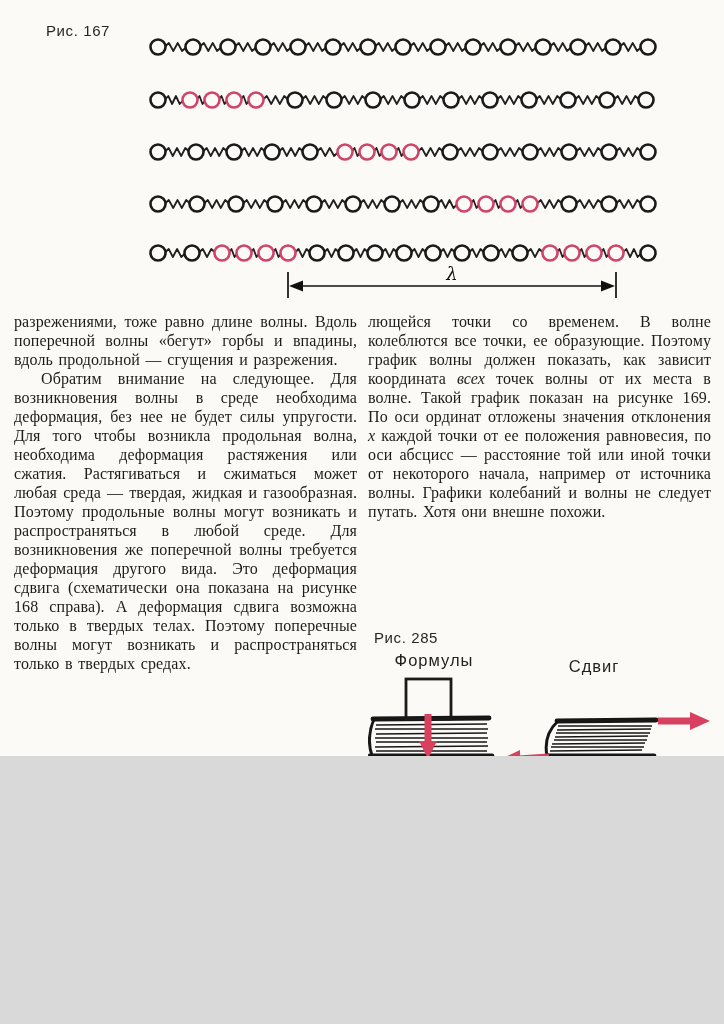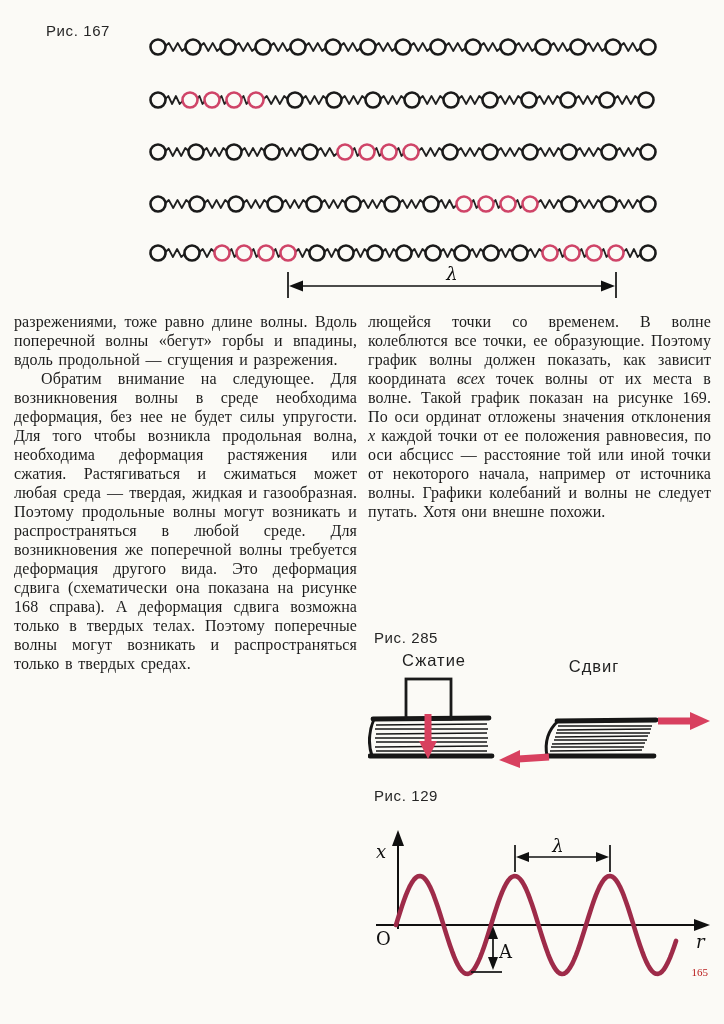--- a/index.html
+++ b/index.html
@@ -1,17 +1,17 @@
 <!DOCTYPE html>
 <html style="--paper: #fbfaf6; --ink: #1c1c1c; --red: #cf4468; --red2: #d8405f; --wave: #9e2b49;"><head>
 <meta charset="utf-8">
 <style>
   html,body{margin:0;padding:0;}
   body{background:#d9d9d9;font-family:"Liberation Serif",serif;}
-  .page{position:relative;width:724px;height:1024px;background:var(--paper,#fbfaf6);
+  .page{position:relative;width:724px;height:756px;background:var(--paper,#fbfaf6);
         color:var(--ink,#1c1c1c);overflow:hidden;}
   .figlabel{position:absolute;font-family:"Liberation Sans",sans-serif;font-size:15px;
             color:#262626;letter-spacing:.6px;}
   .caption{position:absolute;width:96px;text-align:center;
            font-family:"Liberation Sans",sans-serif;font-size:16.5px;color:#1f1f1f;letter-spacing:1px;}
   .col{position:absolute;width:343px;text-align:justify;font-size:16px;line-height:19px;
        letter-spacing:.1px;word-spacing:1.5px;color:var(--ink,#1c1c1c);}
   .col p{margin:0;text-indent:27px;}
   .col p.noindent{text-indent:0;}
   .page-num{position:absolute;top:966px;right:16px;font-size:11px;color:#b91c1c;}
@@ -203,21 +203,21 @@
   <div class="col" style="left:14px;top:312px;">
     <p class="noindent"><span>разрежениями, тоже равно длине волны. Вдоль поперечной волны «бегут» горбы и впадины, вдоль продольной — сгущения и разрежения.</span></p>
     <p><span>Обратим внимание на следующее. Для возникновения волны в среде необходима деформация, без нее не будет силы упругости. Для того чтобы возникла продольная волна, необходима деформация растяжения или сжатия. Растягиваться и сжиматься может любая среда — твердая, жидкая и газообразная. Поэтому продольные волны могут возникать и распространяться в любой среде. Для возникновения же поперечной волны требуется деформация другого вида. Это деформация сдвига (схематически она показана на рисунке 168 справа). А деформация сдвига возможна только в твердых телах. Поэтому поперечные волны могут возникать и распространяться только в твердых средах.</span></p>
   </div>
 
   <div class="col" style="left:368px;top:312px;">
     <p class="noindent"><span>лющейся точки со временем. В волне колеблются все точки, ее образующие. Поэтому график волны должен показать, как зависит координата </span><span style="font-style: italic;">всех</span><span> точек волны от их места в волне. Такой график показан на рисунке 169. По оси ординат отложены значения отклонения </span><span style="font-style: italic;">x</span><span> каждой точки от ее положения равновесия, по оси абсцисс — расстояние той или иной точки от некоторого начала, например от источника волны. Графики колебаний и волны не следует путать. Хотя они внешне похожи.</span></p>
   </div>
 
   <div class="figlabel" style="left:374px;top:629px;">Рис. 285</div>
-  <div class="caption" style="left:386px;top:651px;">Сжатие</div>
+  <div class="caption" style="left:386px;top:651px;">Формулы</div>
   <div class="caption" style="left:546px;top:651px;margin-top:6px;">Сдвиг</div>
 
   <svg width="356" height="160" viewBox="0 0 356 160" style="left:368px;top:622px;">
 
     <g>
       <path class="spine" d="M 6 97 Q -2 116 4 134"></path>
       <line class="thick" x1="5" y1="97" x2="121" y2="96"></line>
       <line class="thin" x1="8" y1="103" x2="119" y2="102"></line>
       <line class="thin" x1="7" y1="107" x2="120" y2="107"></line>
       <line class="thin" x1="8" y1="112" x2="119" y2="111"></line>

